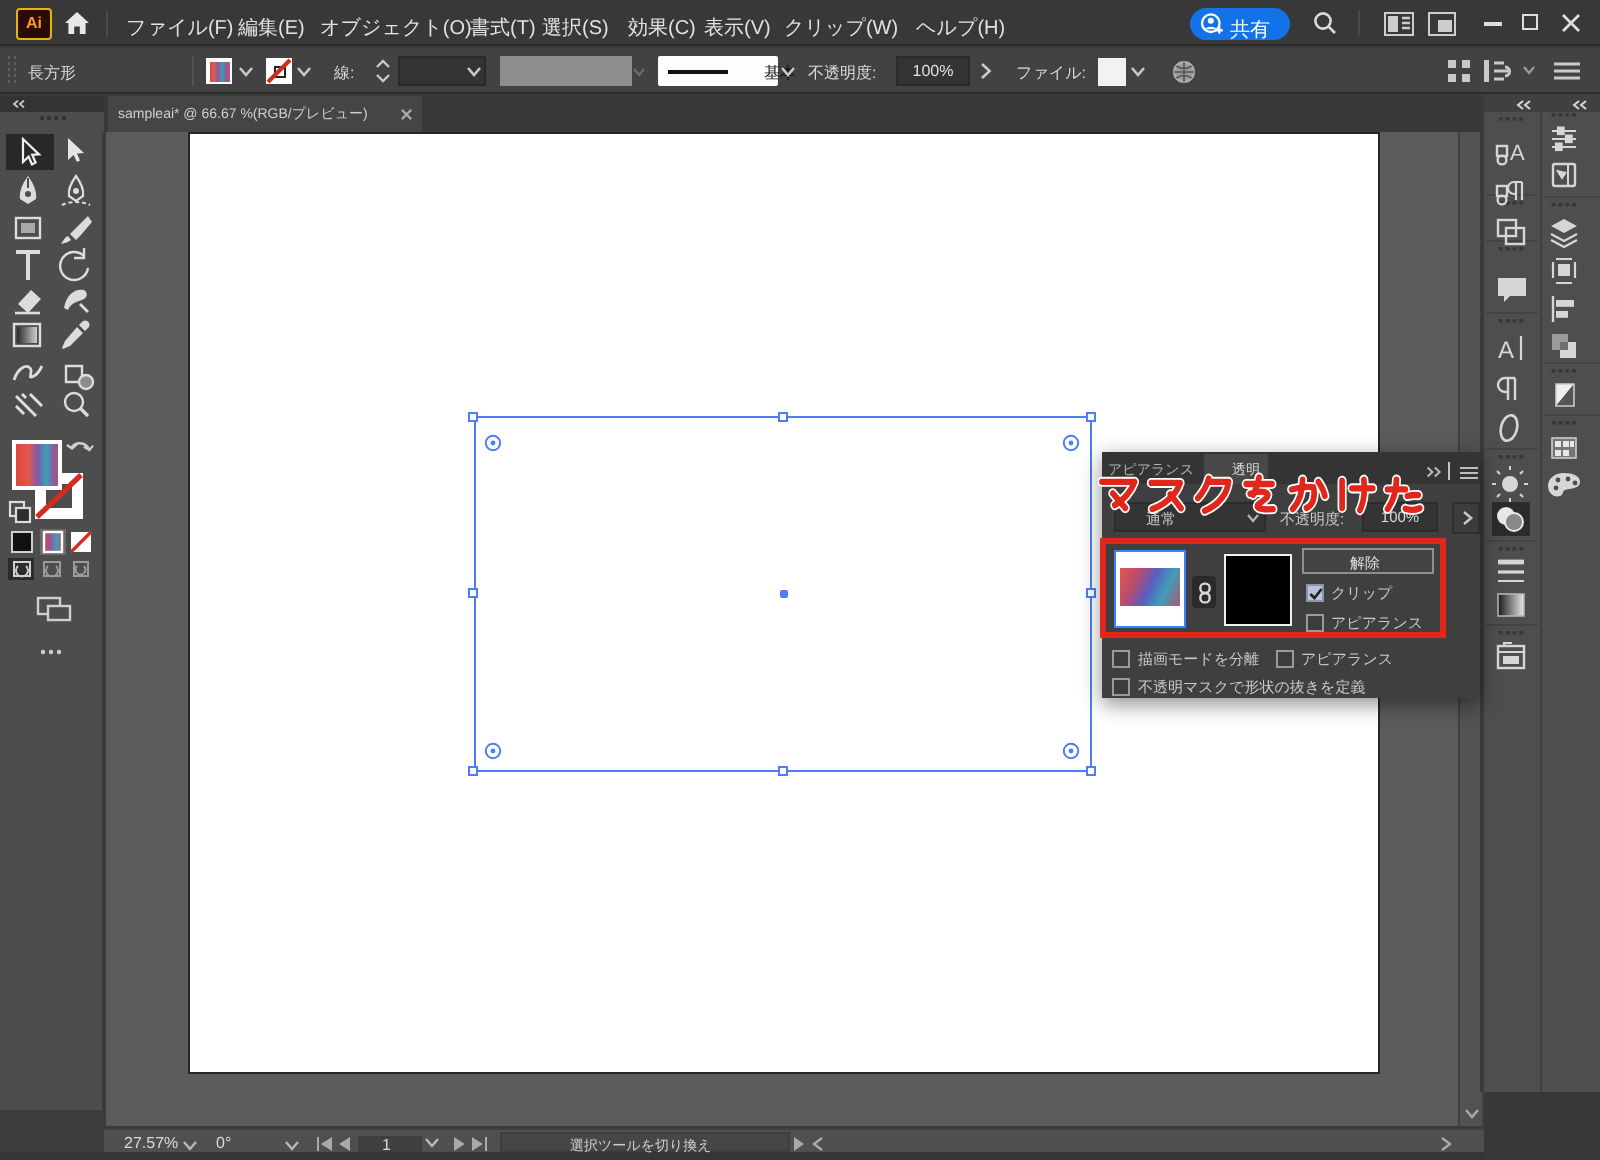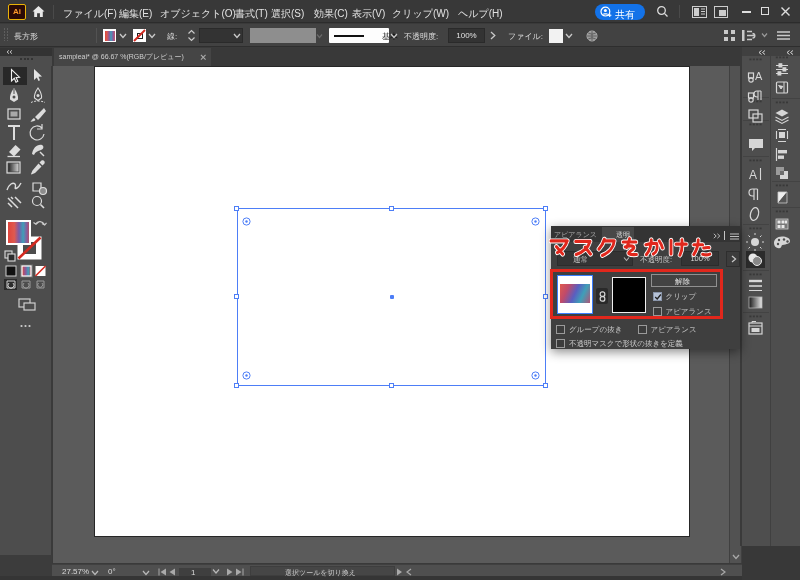--- a/index.html
+++ b/index.html
@@ -534,21 +534,21 @@
 
 <div class="abs" style="left:652.5px;top:292px;width:9px;height:9px;background:#b7c3d8;border:1px solid #8a96ab"></div>
 <svg class="abs" style="left:653.5px;top:293px" width="8" height="8" viewBox="0 0 8 8">
       <path d="M1.2 4 L3.2 6 L6.8 1.5" fill="none" stroke="#222" stroke-width="1.3"></path>
     </svg>
 <div class="abs pt" style="left:665.5px;top:291.5px">クリップ</div>
 <div class="abs cb" style="left:652.5px;top:307px"></div>
 <div class="abs pt" style="left:665.5px;top:307px">アピアランス</div>
 
 <div class="abs cb" style="left:556px;top:325px"></div>
-<div class="abs pt" style="left:569px;top:324.5px">グループの抜き</div>
+<div class="abs pt" style="left:569px;top:324.5px">描画モードを分離</div>
 <div class="abs cb" style="left:637.5px;top:325px"></div>
 <div class="abs pt" style="left:650.5px;top:324.5px">アピアランス</div>
 <div class="abs cb" style="left:556px;top:338.5px"></div>
 <div class="abs pt" style="left:569px;top:338.5px">不透明マスクで形状の抜きを定義</div>
 </div>
 
 <div id="annot">
 <div class="abs" style="left:549.5px;top:269px;width:173px;height:50px;border:3.5px solid #e1271c"></div>
 <svg class="abs" style="left:549px;top:236px" width="168" height="24" viewBox="0 0 170 22" preserveAspectRatio="none">
 <g fill="none" stroke="#fff" stroke-width="4.6" stroke-linecap="round" stroke-linejoin="round">

